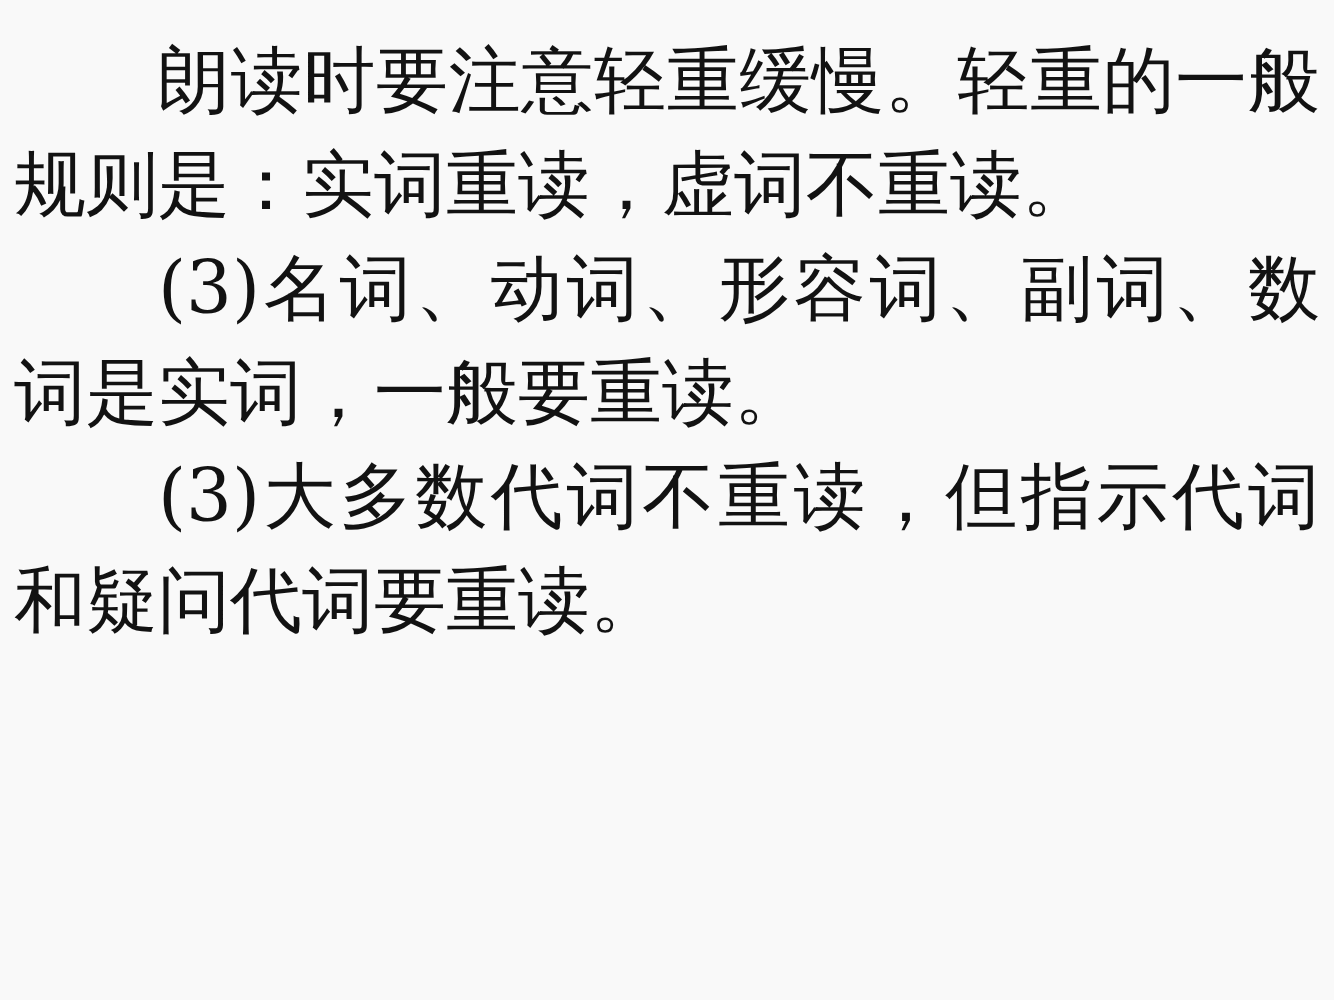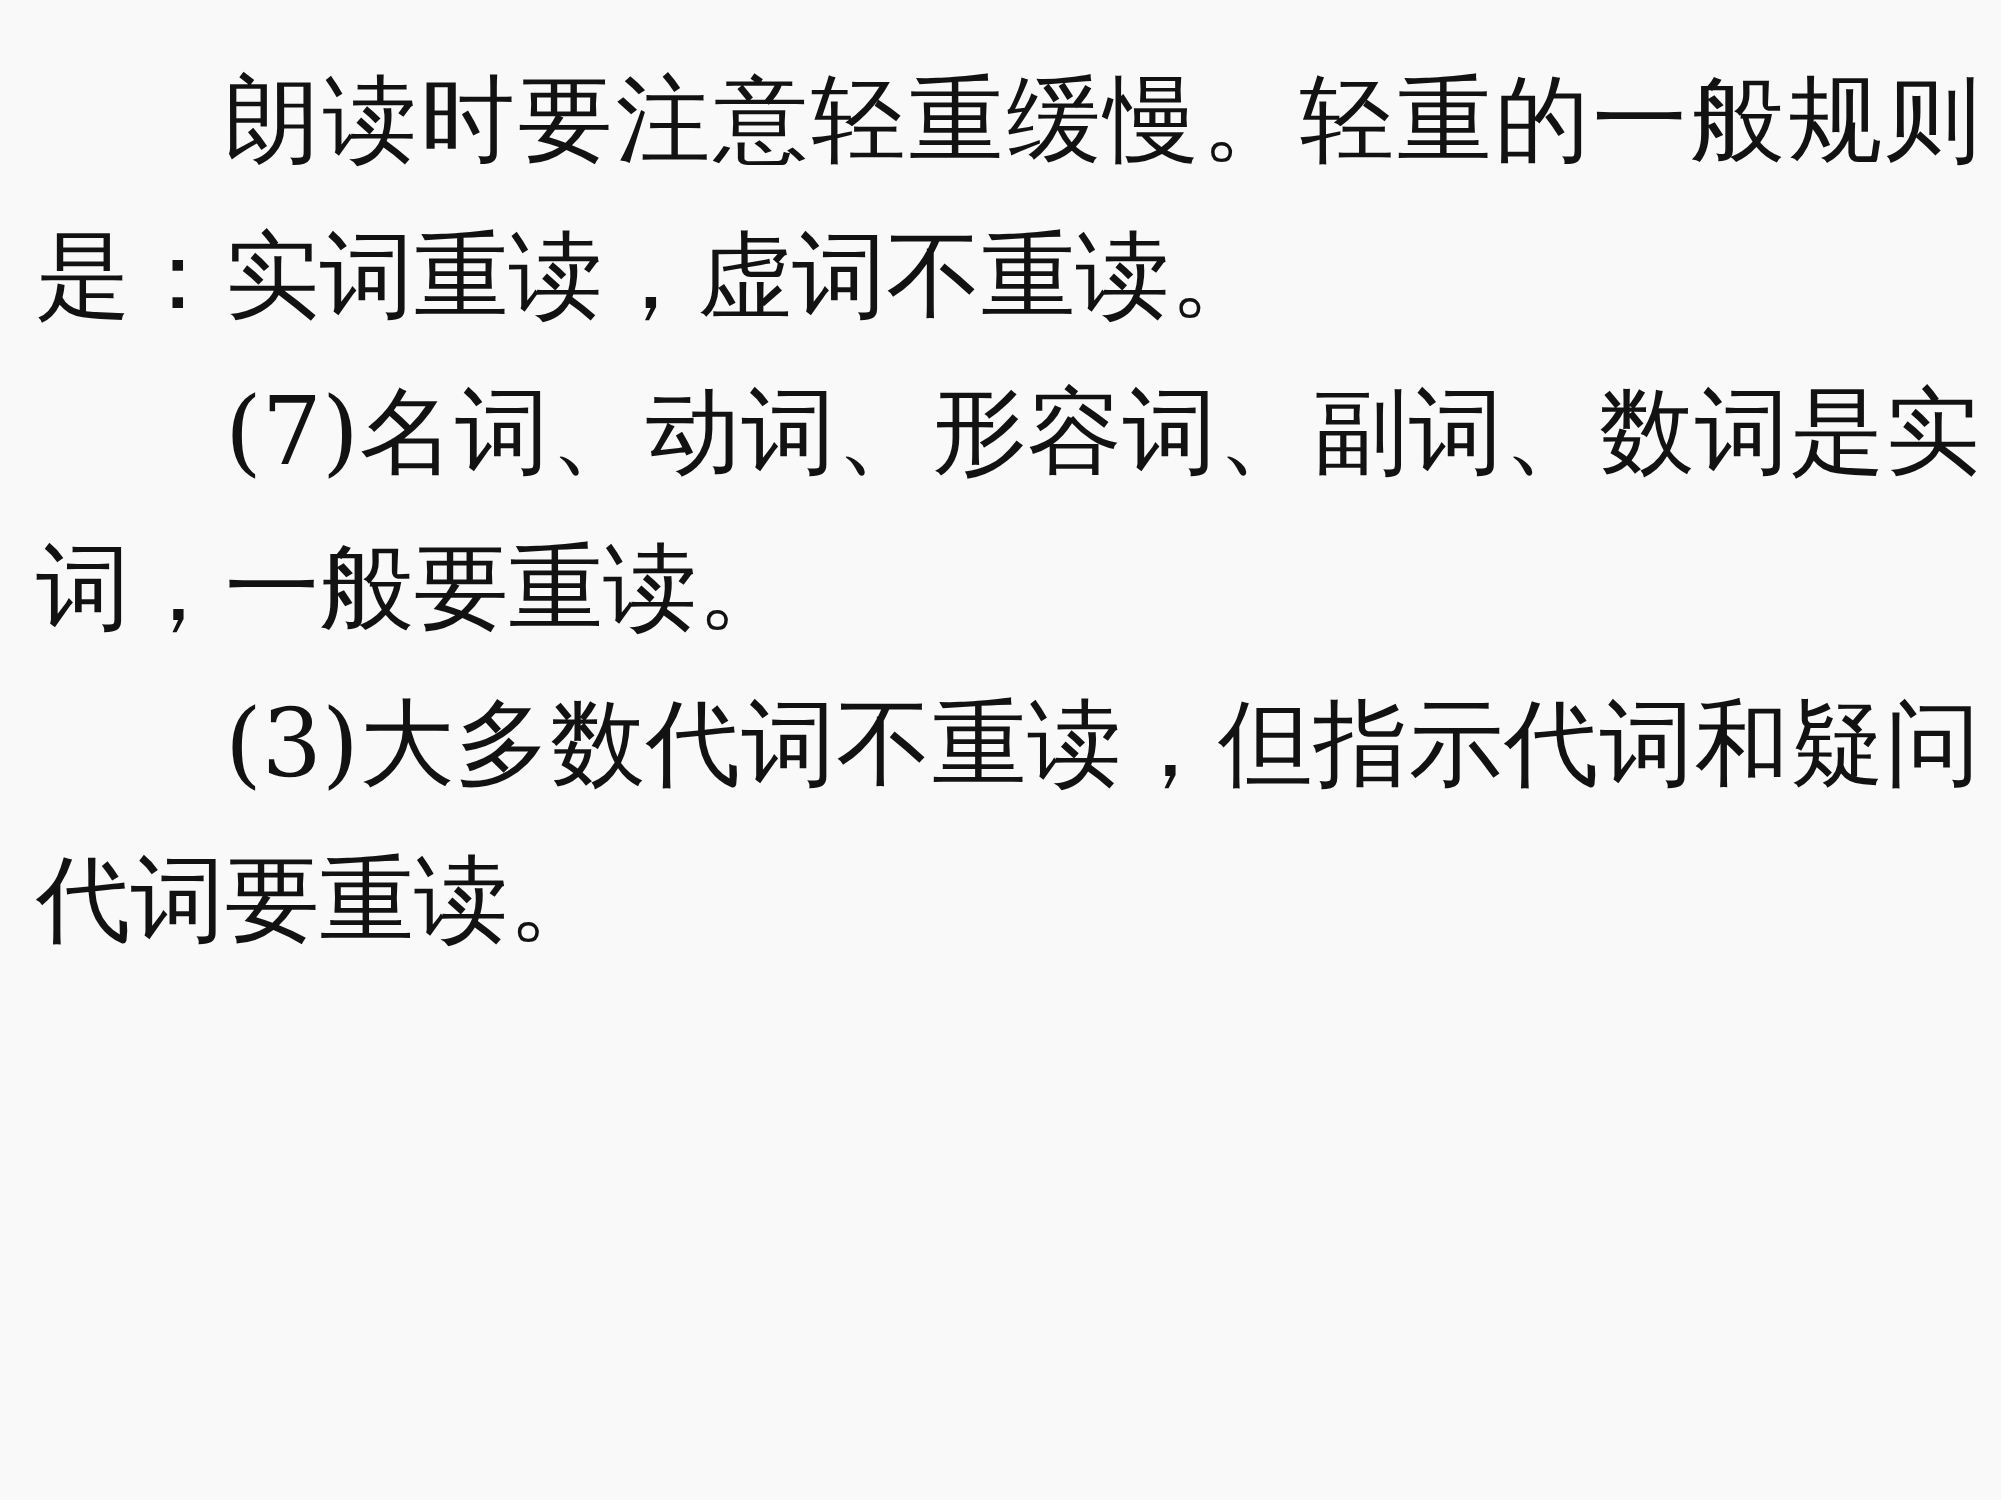--- a/index.html
+++ b/index.html
@@ -9,36 +9,36 @@
   body {
     width: 1334px;
     height: 1000px;
     overflow: hidden;
     background: #f9f9f9;
   }
   .slide {
     box-sizing: border-box;
     width: 1334px;
     height: 1000px;
-    padding: 28px 14px 0 24px;
+    padding: 28px 14px 0 14px;
     background: var(--bg, #f9f9f9);
     color: var(--fg, #121212);
     font-family: "DejaVu Serif", "Liberation Serif", serif;
-    font-size: 63px;
+    font-size: 72px;
     line-height: 104px;
     text-align: justify;
     text-justify: inter-ideograph;
     letter-spacing: 0px;
   }
   .para {
     margin: 0;
     text-indent: 2em;
     word-break: break-all;
   }
 </style>
 </head>
 <body>
 
 <div class="slide" style="--bg: #f9f9f9; --fg: #121212;">
   <p class="para">朗读时要注意轻重缓慢。轻重的一般规则是：实词重读，虚词不重读。</p>
-  <p class="para">(7)名词、动词、形容词、副词、数词是实词，一般要重读。</p>
+  <p class="para">(3)名词、动词、形容词、副词、数词是实词，一般要重读。</p>
   <p class="para">(3)大多数代词不重读，但指示代词和疑问代词要重读。</p>
 </div>
 
 </body></html>

